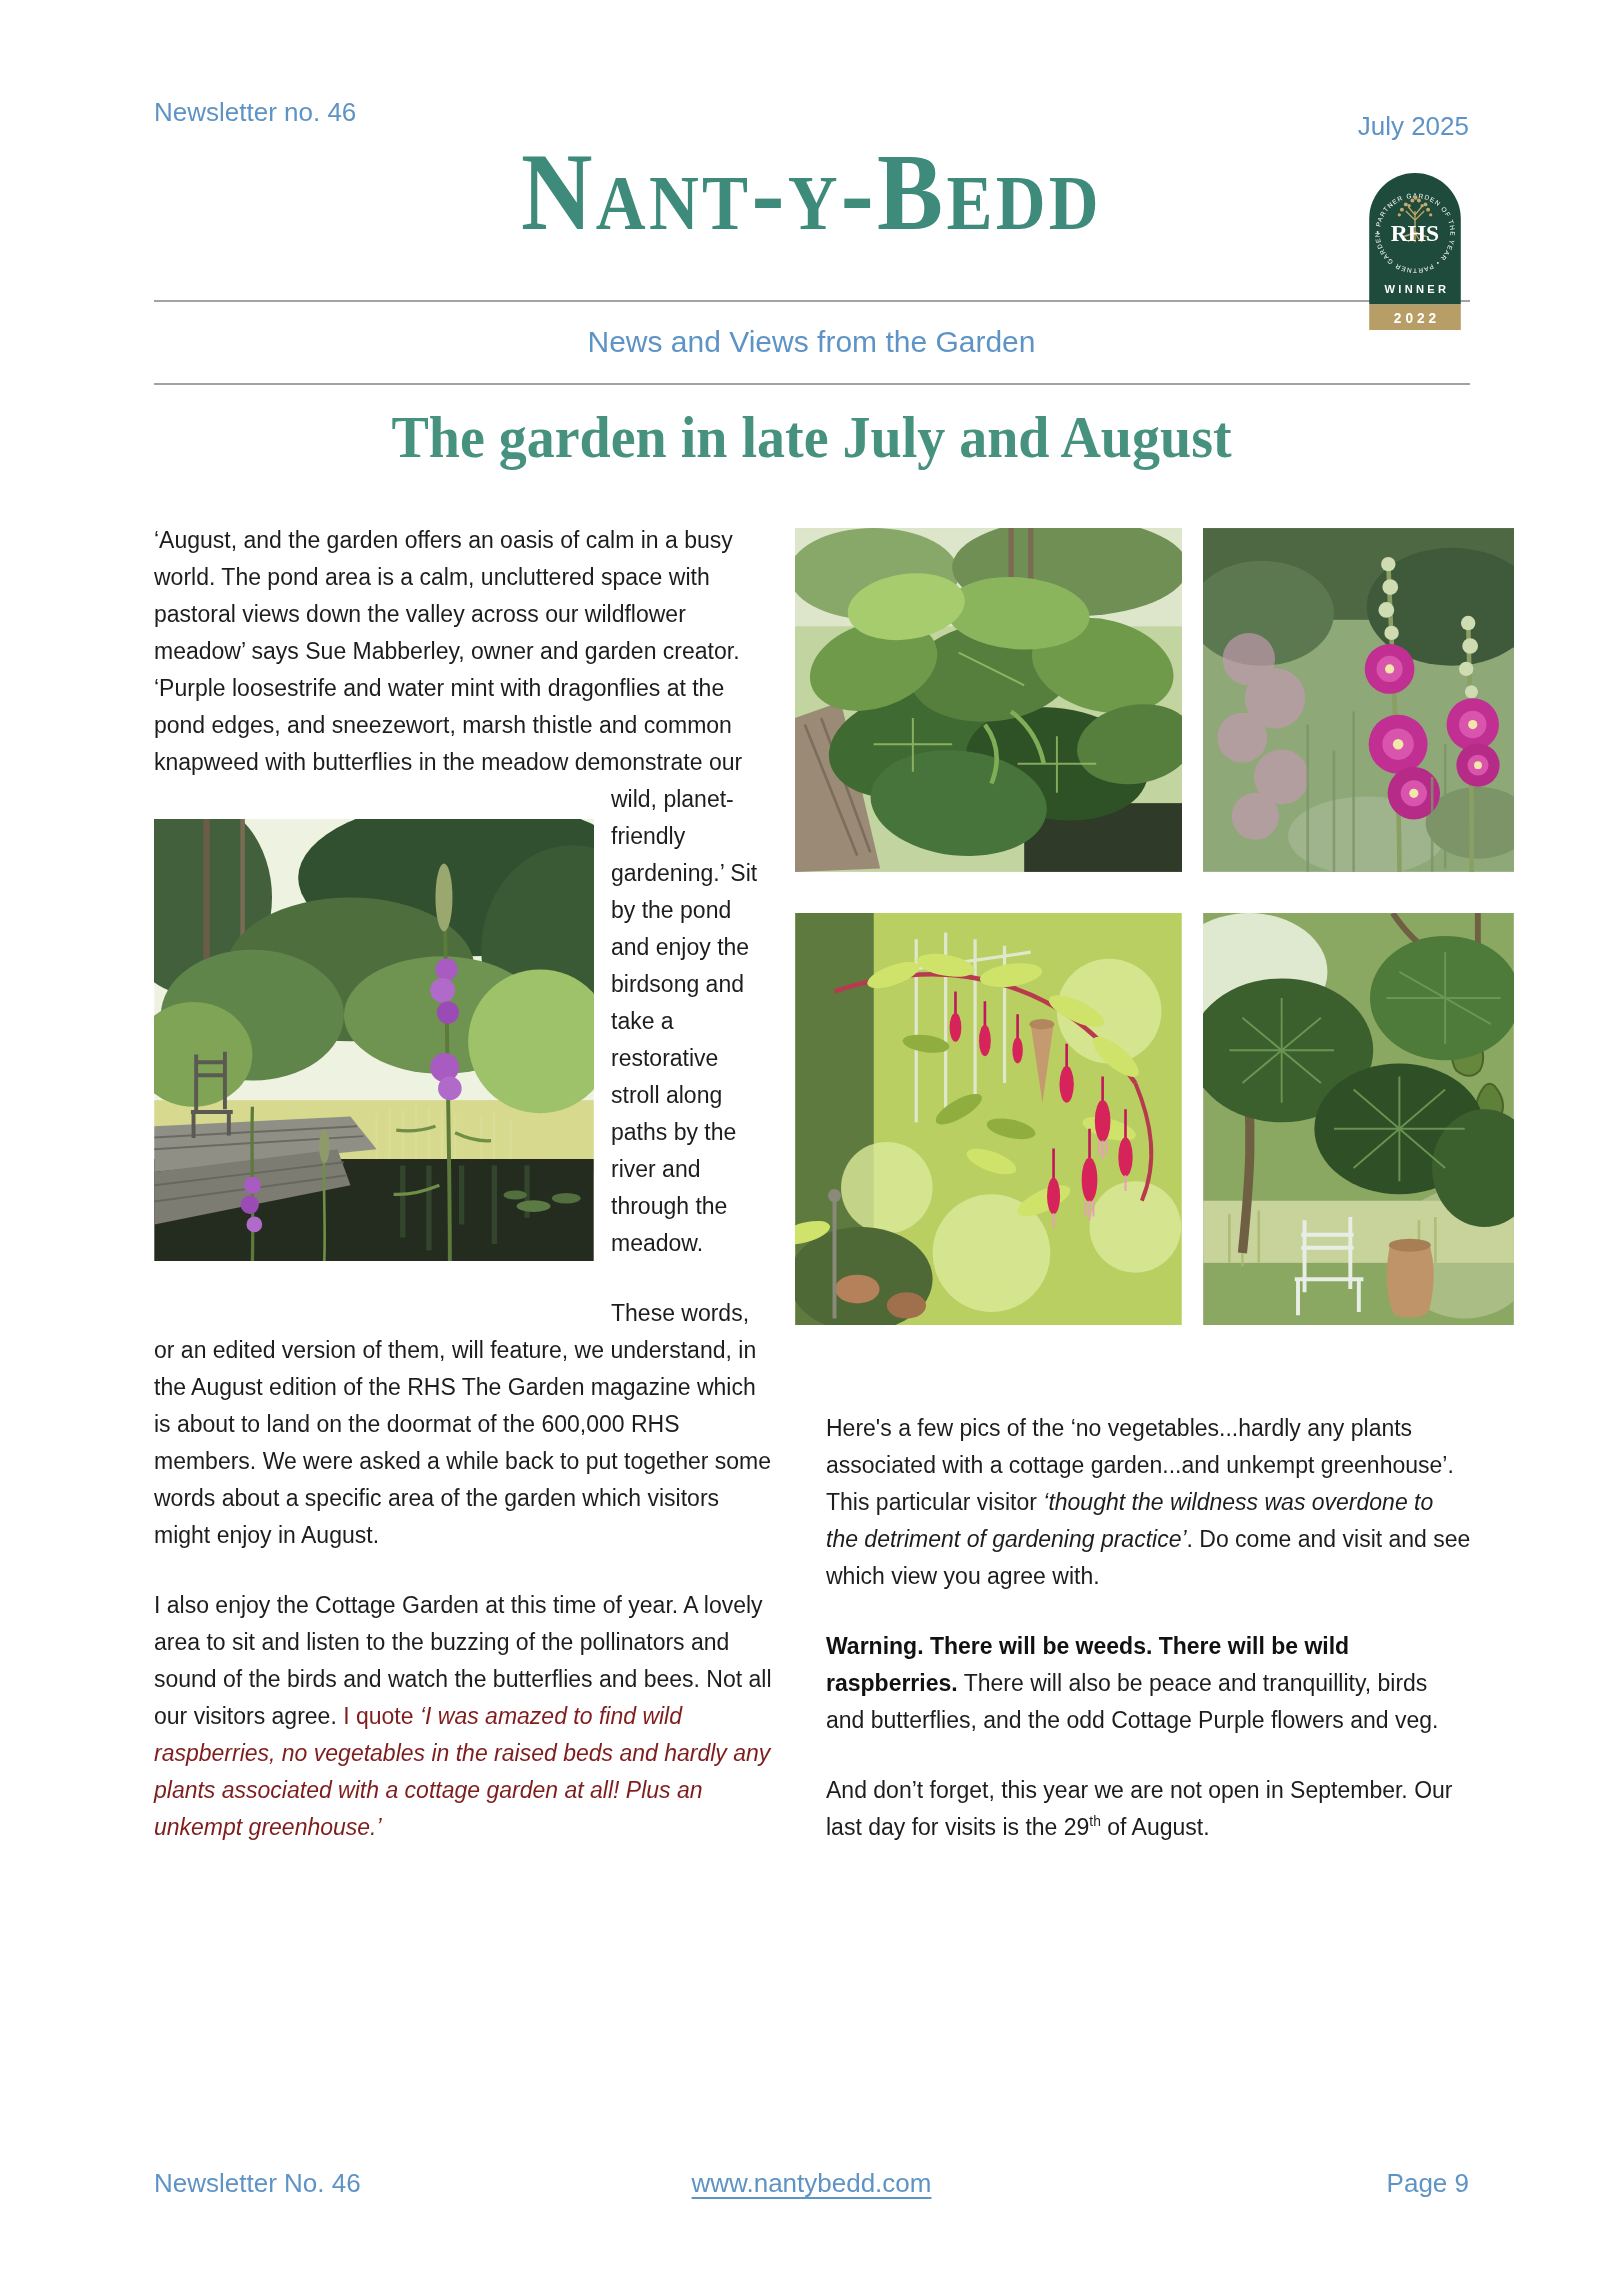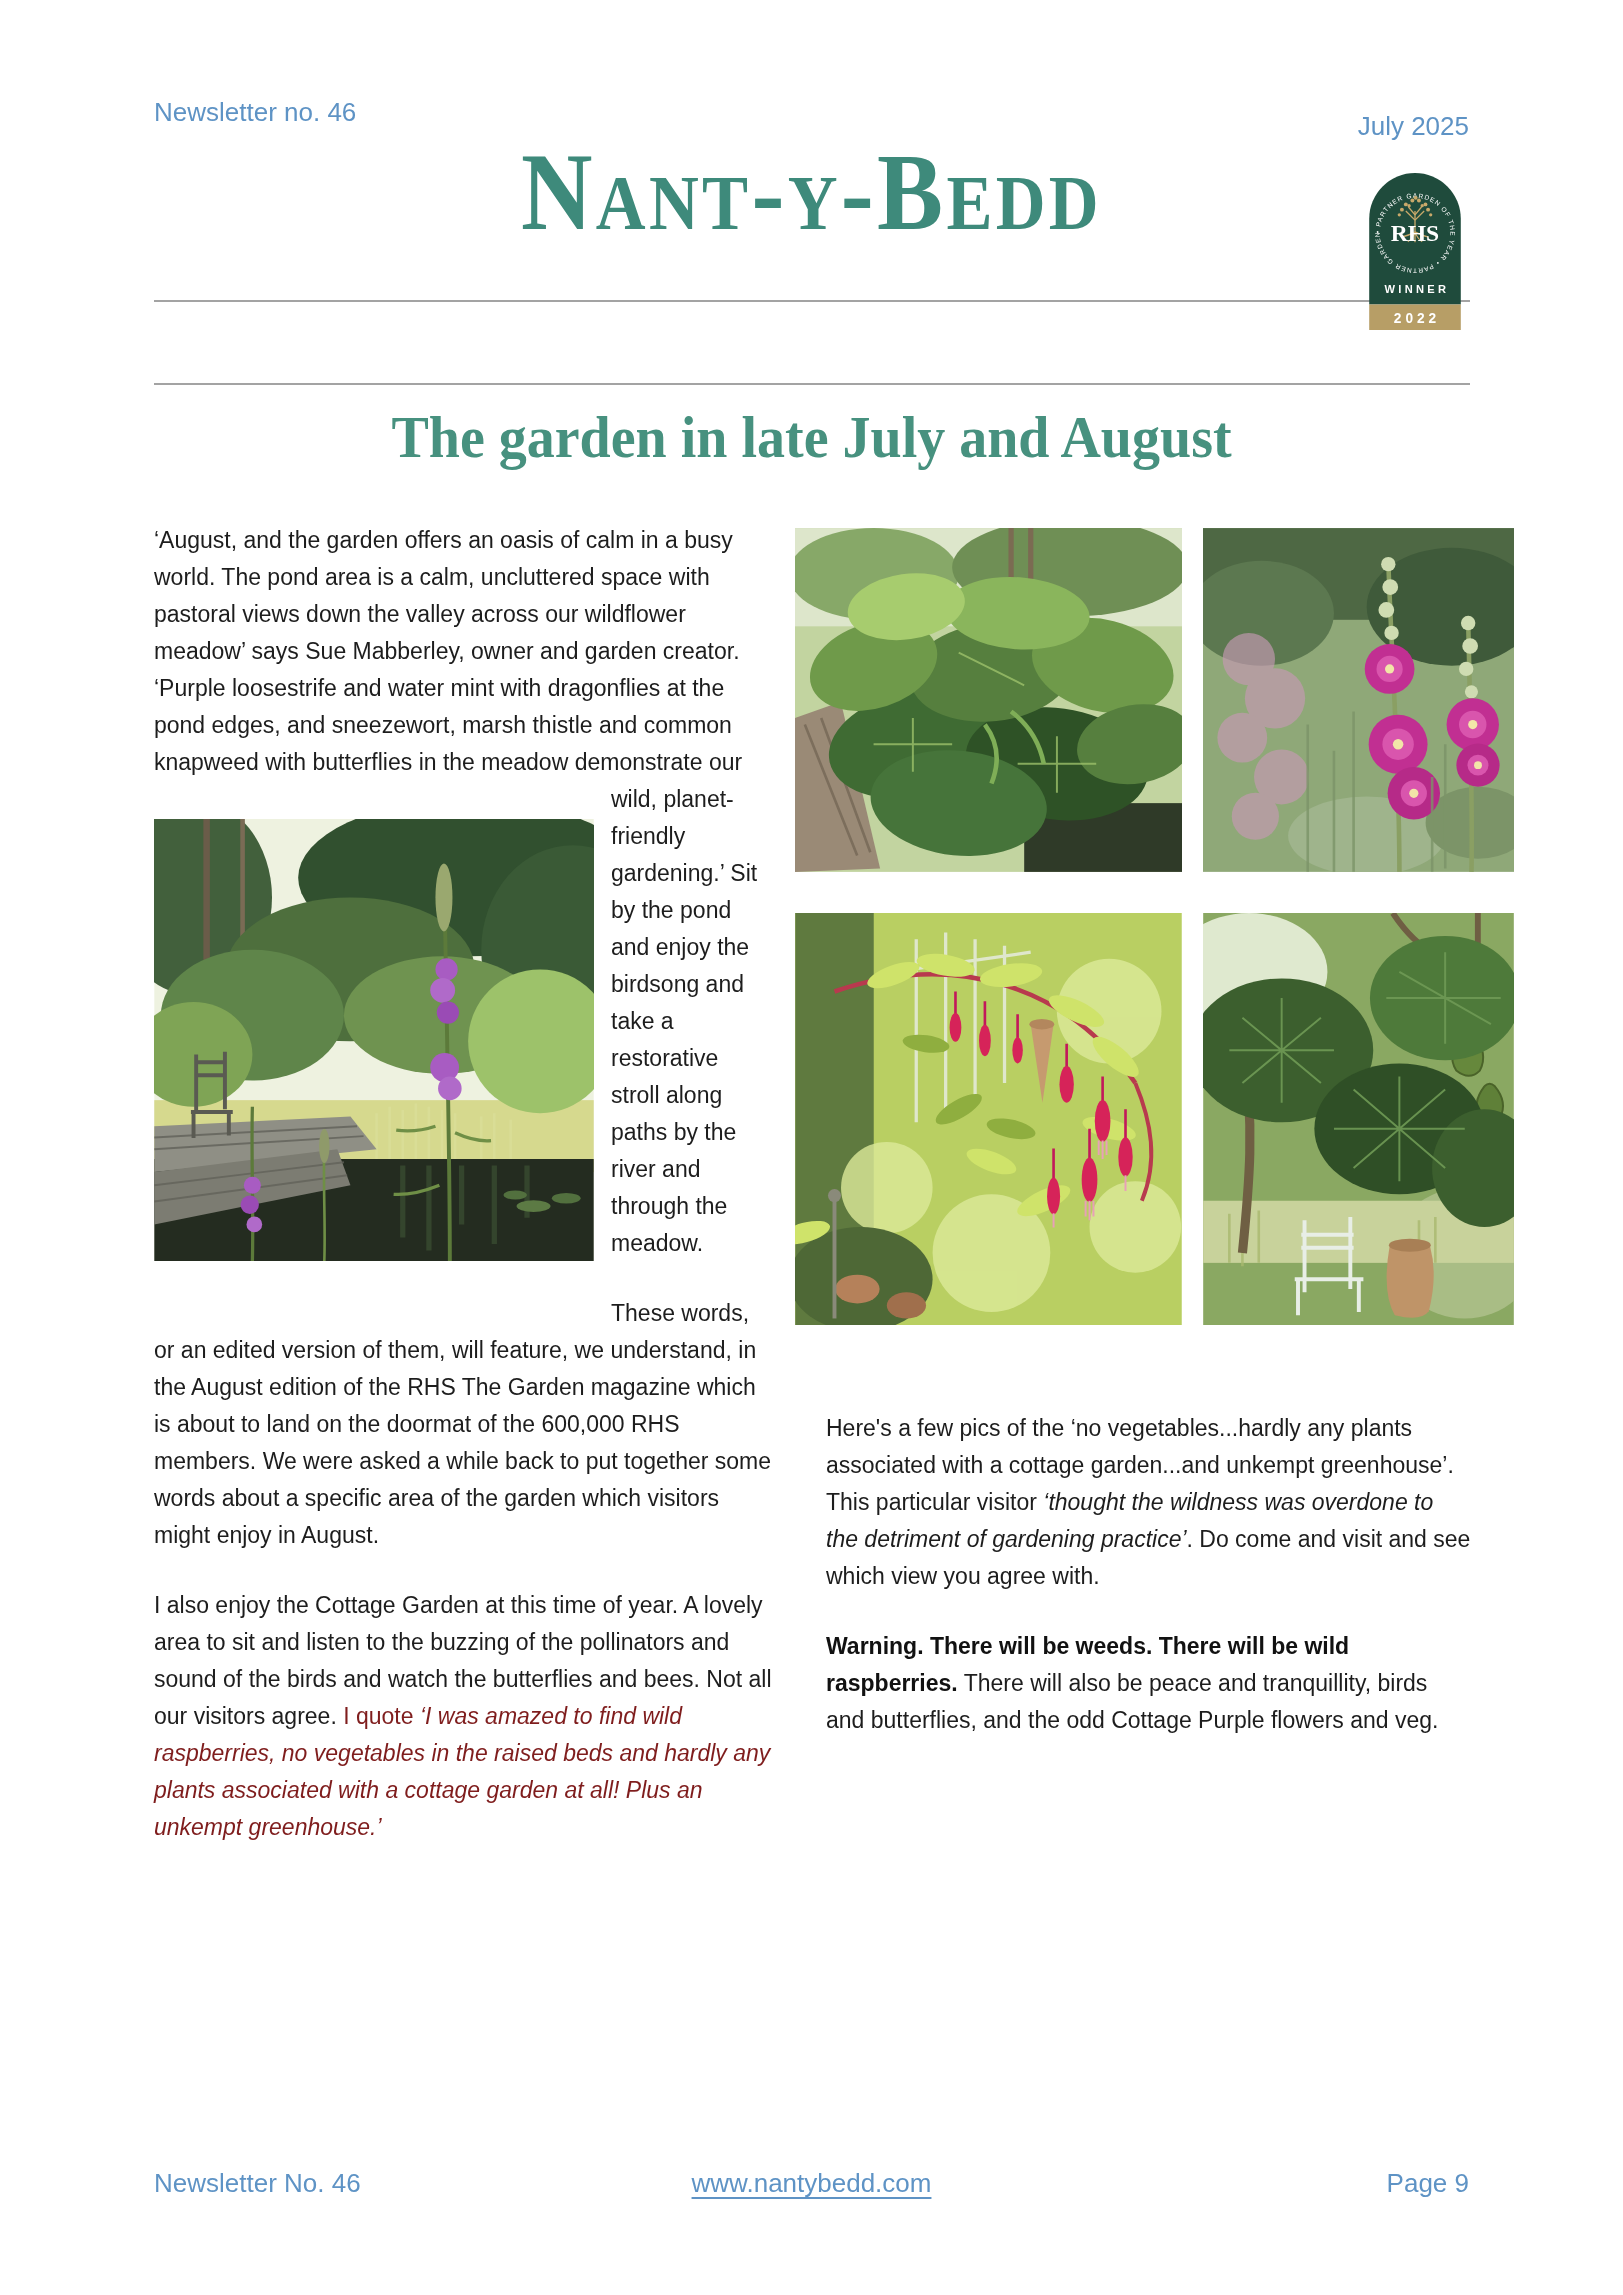--- a/index.html
+++ b/index.html
@@ -104,20 +104,21 @@
         <circle cx="46" cy="64" r="2.5"></circle>
           <circle cx="94" cy="64" r="2.5"></circle>
       </g>
       <text x="70" y="104" text-anchor="middle" font-size="36" font-weight="bold" fill="#ffffff" font-family="Liberation Serif, serif">RHS</text>
       <text x="73" y="183" text-anchor="middle" font-size="17" font-weight="bold" letter-spacing="5" fill="#ffffff" font-family="Liberation Sans, sans-serif">WINNER</text>
       <text x="73" y="229" text-anchor="middle" font-size="21" font-weight="bold" letter-spacing="6" fill="#ffffff" font-family="Liberation Sans, sans-serif">2022</text>
     </svg>
   </div>
 
   <div class="rule rule1"></div>
+  <div class="subtitle">News and Views from the Garden</div>
   <div class="rule rule2"></div>
 
   <h1 class="headline">The garden in late July and August</h1>
 
   <div class="leftcol">
     <p class="body">
       <span>‘August, and the garden offers an oasis of calm in a busy world.  The pond area is a calm, uncluttered space with pastoral views down the valley across our wildflower meadow’ says Sue Mabberley, owner and garden creator. ‘Purple loosestrife and water mint with dragonflies at the pond edges, and sneezewort, marsh thistle and common knapweed with butterflies in the </span><span class="pondfloat">
           <svg width="440" height="442" viewBox="0 0 672 676">
         <rect width="672" height="676" fill="#eef2e0"></rect>
         <rect y="430" width="672" height="110" fill="#d6d98e"></rect>
@@ -351,20 +352,23 @@
       </div>
     </div>
 
     <div class="righttext">
       <p class="body">
         <span>Here's a few pics of the ‘no vegetables...hardly any plants associated with a cottage garden...and unkempt greenhouse’.  This particular visitor </span><span class="it">‘thought the wildness was overdone to the detriment of gardening practice’</span><span>.  Do come and visit and see which view you agree with.</span>
       </p>
       <p class="body">
         <strong>Warning.  There will be weeds.  There will be wild raspberries.</strong><span>  There will also be peace and tranquillity, birds and butterflies, and the odd Cottage Purple flowers and veg.</span>
       </p>
+      <p class="body">
+        <span>And don’t forget, this year we are not open in September.  Our last day for visits is the 29</span><sup>th</sup><span> of August.</span>
+      </p>
     </div>
   </div>
 
   <div class="ftr ftr-left">Newsletter No. 46</div>
   <div class="ftr-center"><a class="sitelink" href="#">www.nantybedd.com</a></div>
   <div class="ftr ftr-right">Page 9</div>
 
 </div>
 
 

